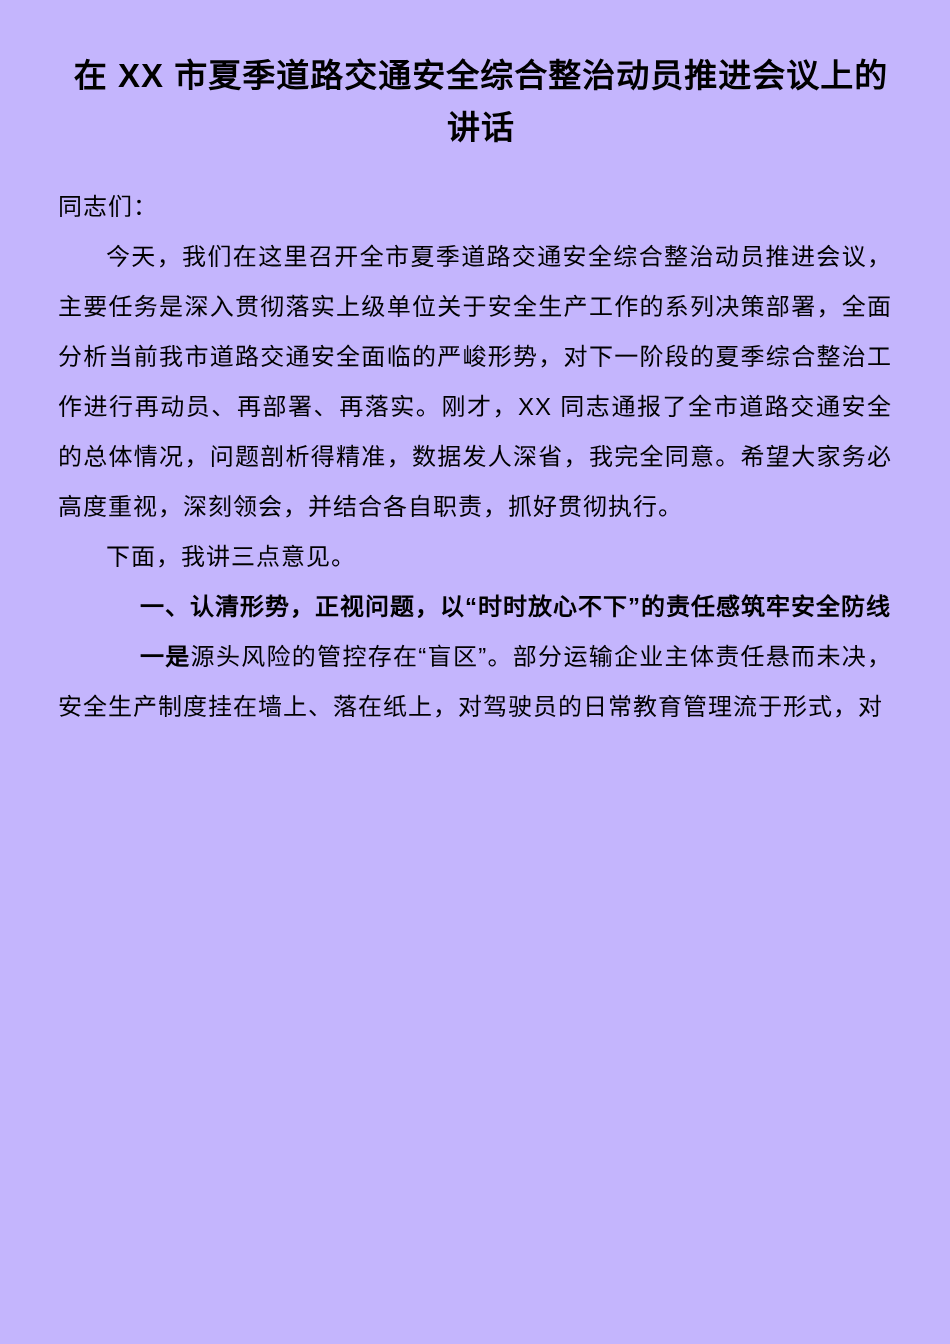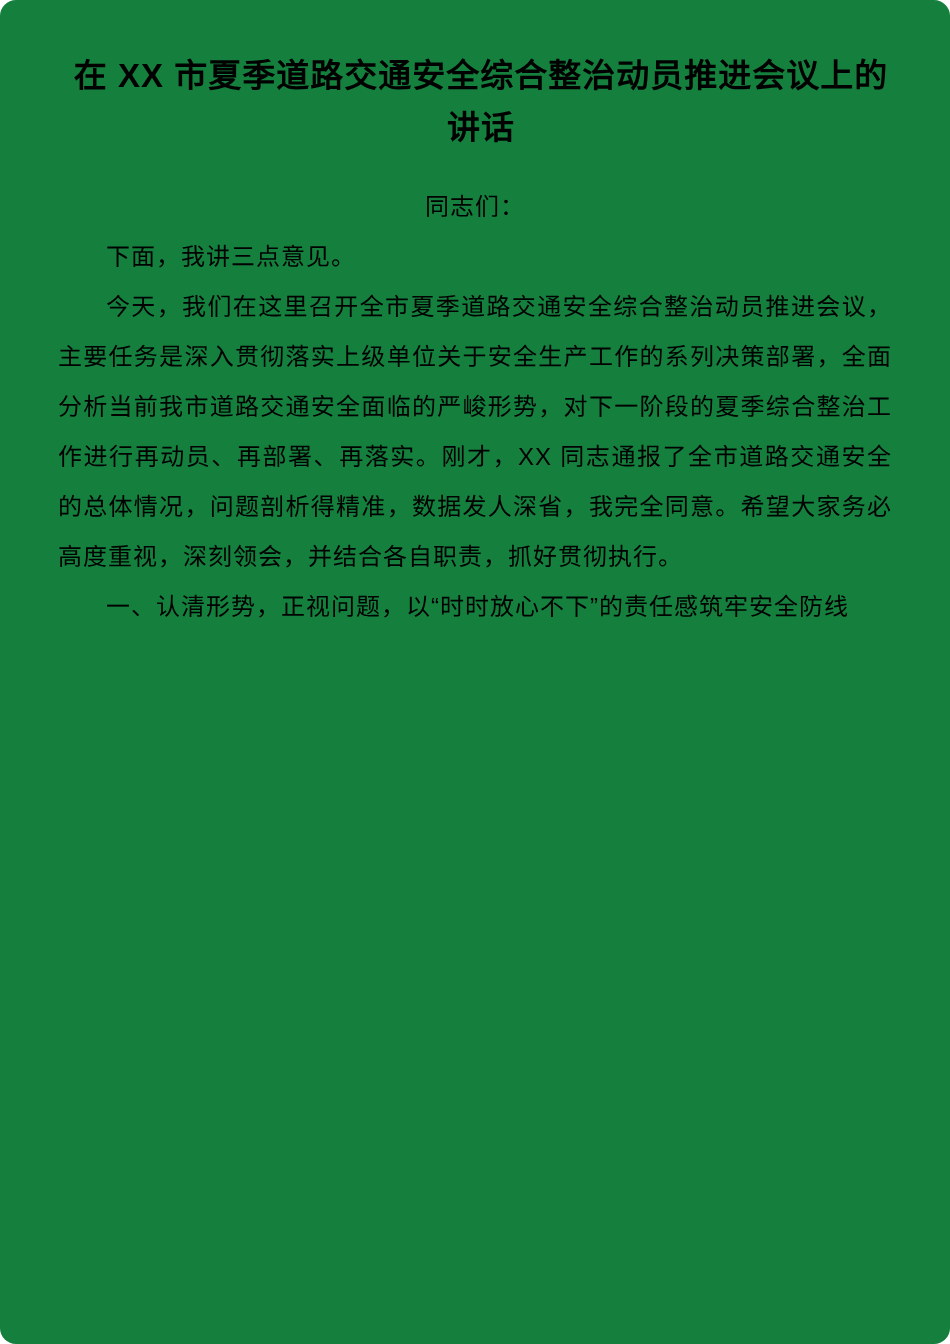--- a/index.html
+++ b/index.html
@@ -12,23 +12,22 @@
     height: 1344px;
     overflow: hidden;
     font-family: "Liberation Sans", "DejaVu Sans", sans-serif;
     color: #000000;
   }
   .page {
     box-sizing: border-box;
     width: 950px;
     height: 1344px;
     padding: 50px 46px 0 58px;
-    background: #15803d;
+    background: #c4b5fd;
     overflow: hidden;
-    border-radius: 16px;
   }
   .doc-title {
     margin: 0 0 28px 0;
     font-size: 33px;
     font-weight: 700;
     line-height: 52px;
     text-align: center;
     letter-spacing: 1px;
   }
   .doc-body {
@@ -38,33 +37,35 @@
     margin: 0;
     font-size: 24px;
     line-height: 50px;
     letter-spacing: 1px;
     text-align: justify;
     text-indent: 48px;
     word-break: break-all;
   }
   .doc-body p.salutation {
     text-indent: 0;
-    text-align: center;
+    text-align: left;
   }
   .doc-body p.heading {
     font-weight: 700;
   }
   .doc-body span.bold {
-    font-weight: 400;
+    font-weight: 700;
+    margin-left: 34px;
   }
 </style>
 </head>
 <body>
 
 <div class="page">
   <h1 class="doc-title">在 XX 市夏季道路交通安全综合整治动员推进会议上的讲话</h1>
   <div class="doc-body" id="doc-body">
       <p class="salutation"><span>同志们：</span></p>
+      <p class="body"><span>今天，我们在这里召开全市夏季道路交通安全综合整治动员推进会议，主要任务是深入贯彻落实上级单位关于安全生产工作的系列决策部署，全面分析当前我市道路交通安全面临的严峻形势，对下一阶段的夏季综合整治工作进行再动员、再部署、再落实。刚才，XX 同志通报了全市道路交通安全的总体情况，问题剖析得精准，数据发人深省，我完全同意。希望大家务必高度重视，深刻领会，并结合各自职责，抓好贯彻执行。</span></p>
       <p class="body"><span>下面，我讲三点意见。</span></p>
-      <p class="body"><span>今天，我们在这里召开全市夏季道路交通安全综合整治动员推进会议，主要任务是深入贯彻落实上级单位关于安全生产工作的系列决策部署，全面分析当前我市道路交通安全面临的严峻形势，对下一阶段的夏季综合整治工作进行再动员、再部署、再落实。刚才，XX 同志通报了全市道路交通安全的总体情况，问题剖析得精准，数据发人深省，我完全同意。希望大家务必高度重视，深刻领会，并结合各自职责，抓好贯彻执行。</span></p>
       <p class="heading"><span class="bold">一、认清形势，正视问题，以“时时放心不下”的责任感筑牢安全防线</span></p>
+      <p class="body"><span class="bold">一是</span><span>源头风险的管控存在“盲区”。部分运输企业主体责任悬而未决，安全生产制度挂在墙上、落在纸上，对驾驶员的日常教育管理流于形式，对</span></p>
     </div>
 </div>
 
 </body></html>

